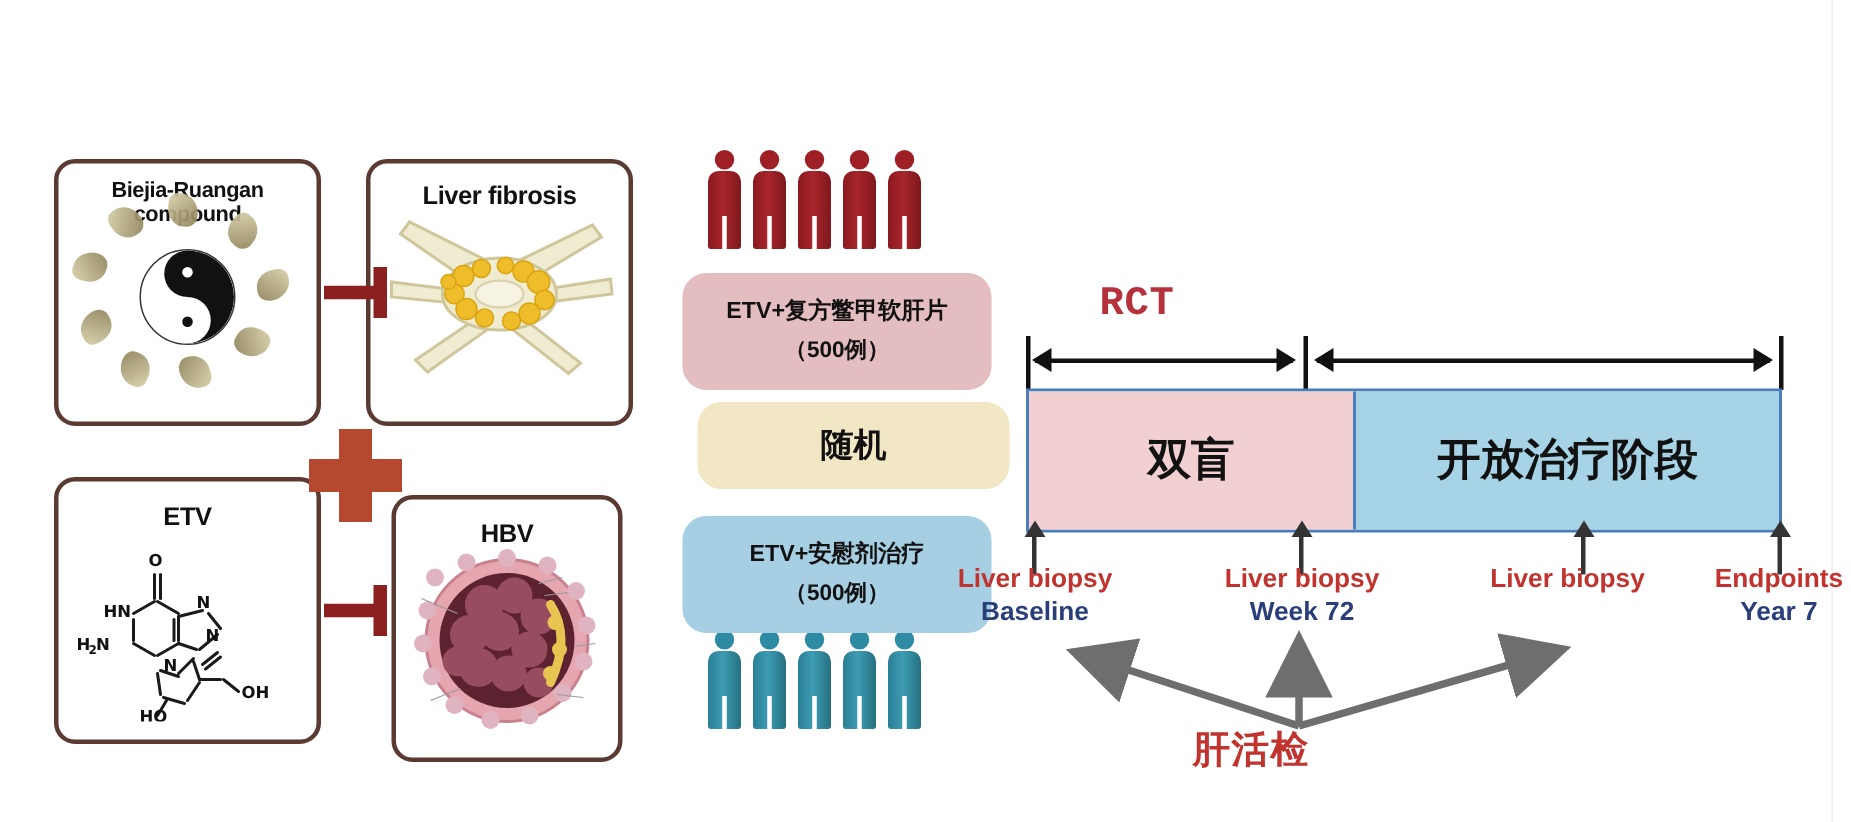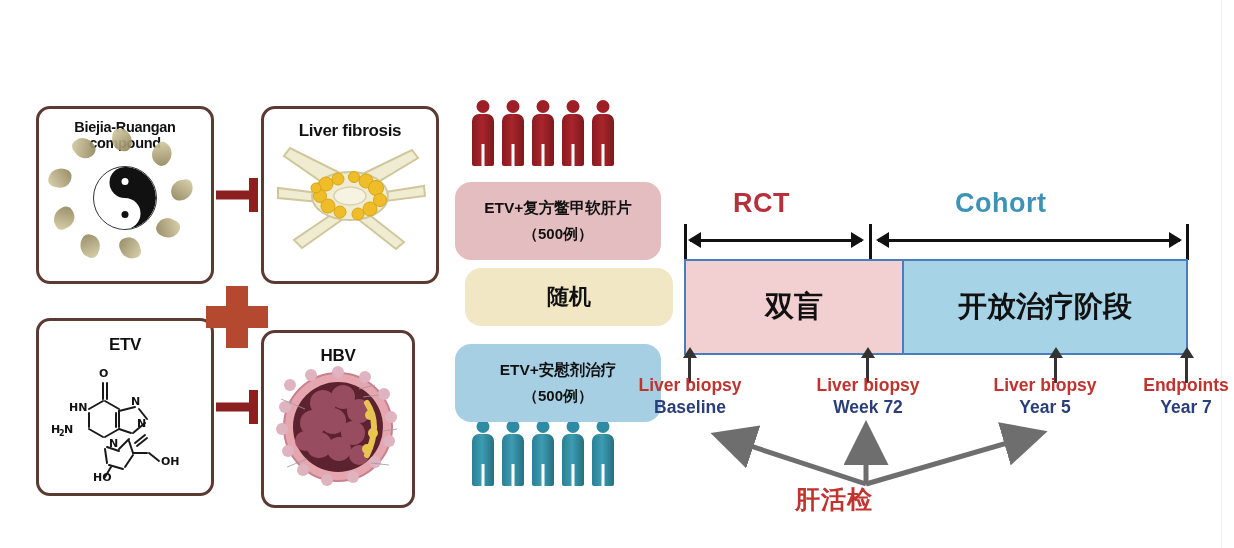--- a/index.html
+++ b/index.html
@@ -35,21 +35,21 @@
   .panel-title{
     position:absolute;
     left:0; right:0;
     text-align:center;
     font-weight:bold;
     color:#111111;
     letter-spacing:-0.3px;
   }
 
   #panel-brc{ left:36px;  top:106px; width:178px; height:178px;padding-left:30px; }
-  #panel-fib{ left:261px; top:106px; width:178px; height:178px; }
+  #panel-fib{ left:244px; top:106px; width:178px; height:178px; }
   #panel-etv{ left:36px;  top:318px; width:178px; height:178px; }
   #panel-hbv{ left:261px; top:330px; width:154px; height:178px; }
 
   #panel-brc .panel-title{ top:10px;  font-size:14.5px; line-height:16px; }
   #panel-fib .panel-title{ top:12px;  font-size:17px; }
   #panel-etv .panel-title{ top:14px;  font-size:17px; }
   #panel-hbv .panel-title{ top:13px;  font-size:17px; }
 
   .hsc-label{
     position:absolute; left:0; right:0; bottom:14px;
@@ -160,21 +160,21 @@
   }
   .armbox .l2{ font-size:15px; }
 
   
   .phase-head{
     position:absolute;
     font-weight:bold;
     font-size:27px;
     letter-spacing:0.5px;
   }
-  #head-rct{ left:733px; top:188px; color:#b5323c; }
+  #head-rct{ left:733px; top:188px; color:#b5323c;font-family:Liberation Mono, monospace; }
   #head-cohort{ left:955px; top:188px; color:#3d93b5; }
 
   .tick{ position:absolute; width:3px; background:#111; }
   #tick-a{ left:684px;  top:224px; height:36px; }
   #tick-b{ left:869px;  top:224px; height:36px; }
   #tick-c{ left:1186px; top:224px; height:36px; }
 
   .arrowline{ position:absolute; height:3px; background:#111; top:239px; }
   #arr1{ left:690px; width:172px; }
   #arr2{ left:878px; width:302px; }
@@ -467,21 +467,20 @@
   <div class="armbox" id="arm-rand">
     <div>随机</div>
   </div>
 
   <div class="armbox" id="arm-ctrl">
     <div>ETV+安慰剂治疗</div>
     <div class="l2">（500例）</div>
   </div>
 
   <div class="phase-head" id="head-rct">RCT</div>
-  <div class="phase-head" id="head-cohort">Cohort</div>
 
   <div class="tick" id="tick-a"></div>
   <div class="tick" id="tick-b"></div>
   <div class="tick" id="tick-c"></div>
 
   <div class="arrowline" id="arr1"></div>
   <div class="arw left" id="arr1-l"></div>
   <div class="arw right" id="arr1-r"></div>
 
   <div class="arrowline" id="arr2"></div>
@@ -501,21 +500,20 @@
   <div class="tp-label" id="lab1">
     <span class="l1">Liver biopsy</span>
     <span class="l2">Baseline</span>
   </div>
   <div class="tp-label" id="lab2">
     <span class="l1">Liver biopsy</span>
     <span class="l2">Week 72</span>
   </div>
   <div class="tp-label" id="lab3">
     <span class="l1">Liver biopsy</span>
-    <span class="l2">Year 5</span>
   </div>
   <div class="tp-label" id="lab4">
     <span class="l1">Endpoints</span>
     <span class="l2">Year 7</span>
   </div>
 
   <svg class="fan" width="420" height="80" viewBox="0 0 420 80">
     <defs>
       <marker id="ah" markerWidth="9" markerHeight="9" refX="7" refY="4.5" orient="auto">
         <path d="M0,0 L9,4.5 L0,9 Z" fill="#6e6e6e"></path>

